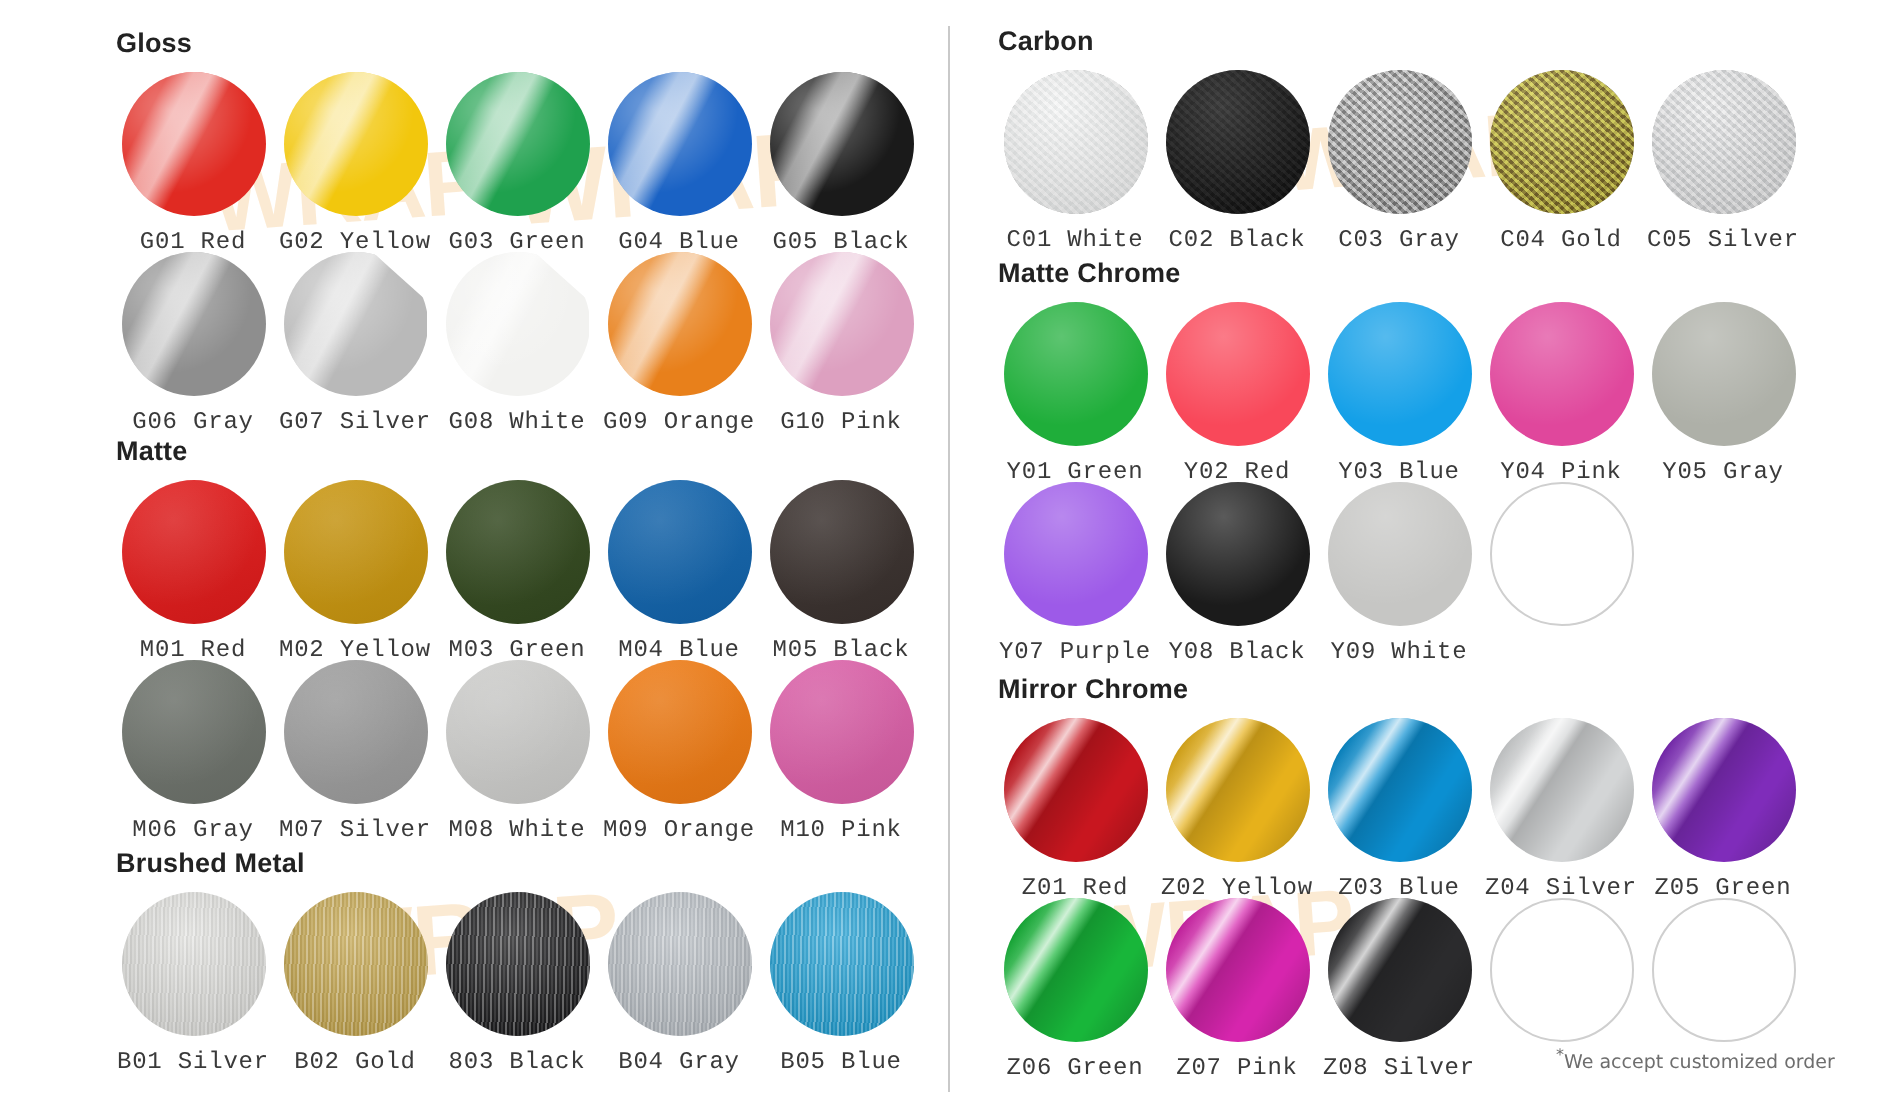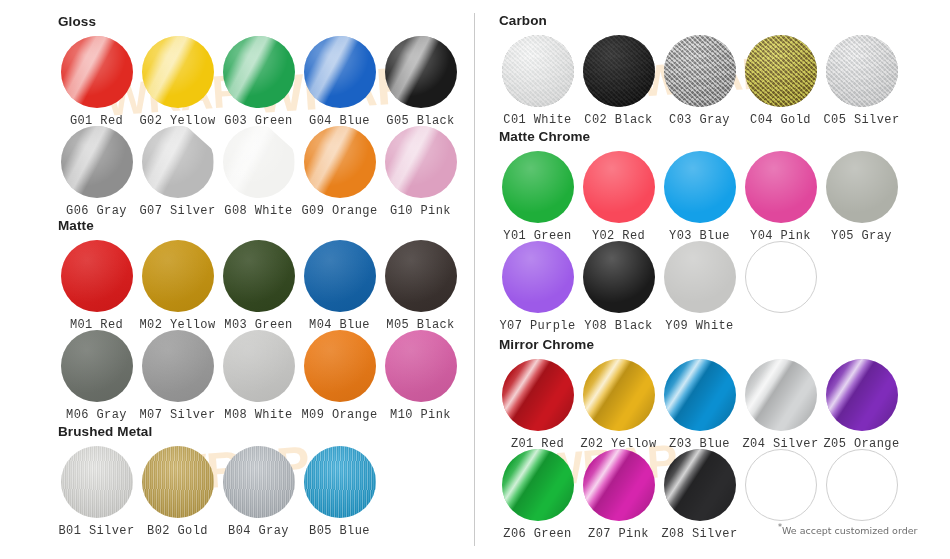--- a/index.html
+++ b/index.html
@@ -294,20 +294,24 @@
         <div class="swatch-row" style="left: 56px; top: 22px;">
           <div class="swatch-cell">
             <div class="swatch-disc sheen-brushed" style="background: rgb(221, 221, 218);"></div>
             <div class="swatch-label">B01  Silver</div>
           </div>
           <div class="swatch-cell">
             <div class="swatch-disc sheen-brushed" style="background: rgb(194, 163, 74);"></div>
             <div class="swatch-label">B02  Gold</div>
           </div>
           <div class="swatch-cell">
+            <div class="swatch-disc sheen-brushed" style="background: rgb(24, 24, 26);"></div>
+            <div class="swatch-label">803  Black</div>
+          </div>
+          <div class="swatch-cell">
             <div class="swatch-disc sheen-brushed" style="background: rgb(182, 188, 194);"></div>
             <div class="swatch-label">B04  Gray</div>
           </div>
           <div class="swatch-cell">
             <div class="swatch-disc sheen-brushed" style="background: rgb(30, 158, 210);"></div>
             <div class="swatch-label">B05  Blue</div>
           </div>
         </div>
       </div>
     </div>
@@ -394,21 +398,21 @@
           <div class="swatch-cell">
             <div class="swatch-disc sheen-mirror" style="background: rgb(11, 143, 209);"></div>
             <div class="swatch-label">Z03  Blue</div>
           </div>
           <div class="swatch-cell">
             <div class="swatch-disc sheen-mirror" style="background: rgb(211, 213, 214);"></div>
             <div class="swatch-label">Z04  Silver</div>
           </div>
           <div class="swatch-cell">
             <div class="swatch-disc sheen-mirror" style="background: rgb(127, 44, 186);"></div>
-            <div class="swatch-label">Z05  Orange</div>
+            <div class="swatch-label">Z05  Green</div>
           </div>
         </div>
         <div class="swatch-row" style="left: 22px; top: 112px;">
           <div class="swatch-cell">
             <div class="swatch-disc sheen-mirror" style="background: rgb(24, 182, 58);"></div>
             <div class="swatch-label">Z06  Green</div>
           </div>
           <div class="swatch-cell">
             <div class="swatch-disc sheen-mirror" style="background: rgb(214, 37, 173);"></div>
             <div class="swatch-label">Z07  Pink</div>

